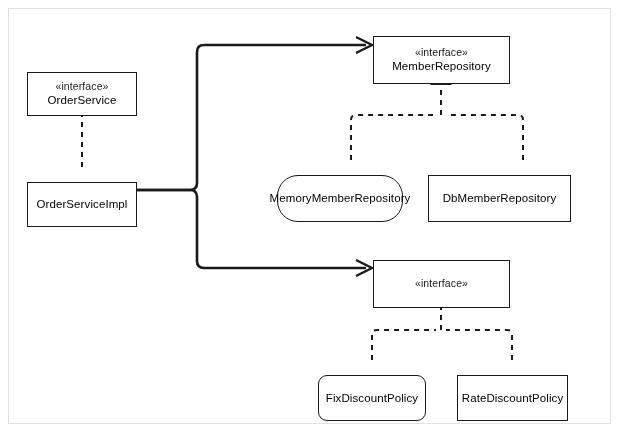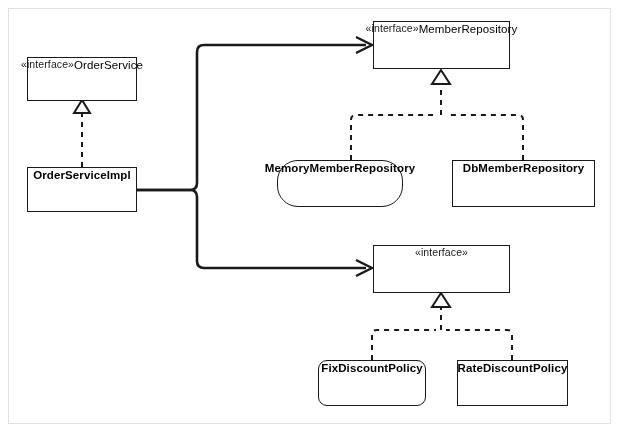--- a/index.html
+++ b/index.html
@@ -31,42 +31,43 @@
     top: 0;
     width: 622px;
     height: 437px;
   }
   .uml-box {
     position: absolute;
     box-sizing: border-box;
     border: 1.6px solid #1a1a1a;
     background: #ffffff;
     display: flex;
-    flex-direction: row;
-    align-items: flex-start;
+    flex-direction: column;
+    align-items: center;
     justify-content: center;
     text-align: center;
     color: #000000;
     line-height: 1.25;
+    margin-top: 15px;
   }
   .uml-stereotype {
     font-size: 10.5px;
     font-weight: normal;
     color: #1a1a1a;
     letter-spacing: 0.1px;
   }
   .uml-name {
     font-size: 11.5px;
     font-weight: normal;
     color: #000000;
     letter-spacing: 0.1px;
   }
   .uml-name-plain {
     font-size: 11.5px;
-    font-weight: bold;
+    font-weight: normal;
     color: #000000;
     letter-spacing: 0.1px;
   }
 </style>
 </head>
 <body>
 
 <div id="screenshot">
 
   <div id="canvas-frame"></div>
@@ -122,21 +123,21 @@
 
   <div class="uml-box" style="left:373px; top:21px; width:137px; height:48px;">
     <div class="uml-stereotype">«interface»</div>
     <div class="uml-name">MemberRepository</div>
   </div>
 
   <div class="uml-box" style="left:277px; top:160px; width:126px; height:47px;border-radius:21px;">
     <div class="uml-name-plain">MemoryMemberRepository</div>
   </div>
 
-  <div class="uml-box" style="left:452px; top:160px; width:143px; height:47px;">
+  <div class="uml-box" style="left:428px; top:160px; width:143px; height:47px;">
     <div class="uml-name-plain">DbMemberRepository</div>
   </div>
 
   <div class="uml-box" style="left:373px; top:245px; width:137px; height:48px;">
     <div class="uml-stereotype">«interface»</div>
   </div>
 
   <div class="uml-box" style="left:318px; top:360px; width:108px; height:46px;border-radius:9px;">
     <div class="uml-name-plain">FixDiscountPolicy</div>
   </div>

